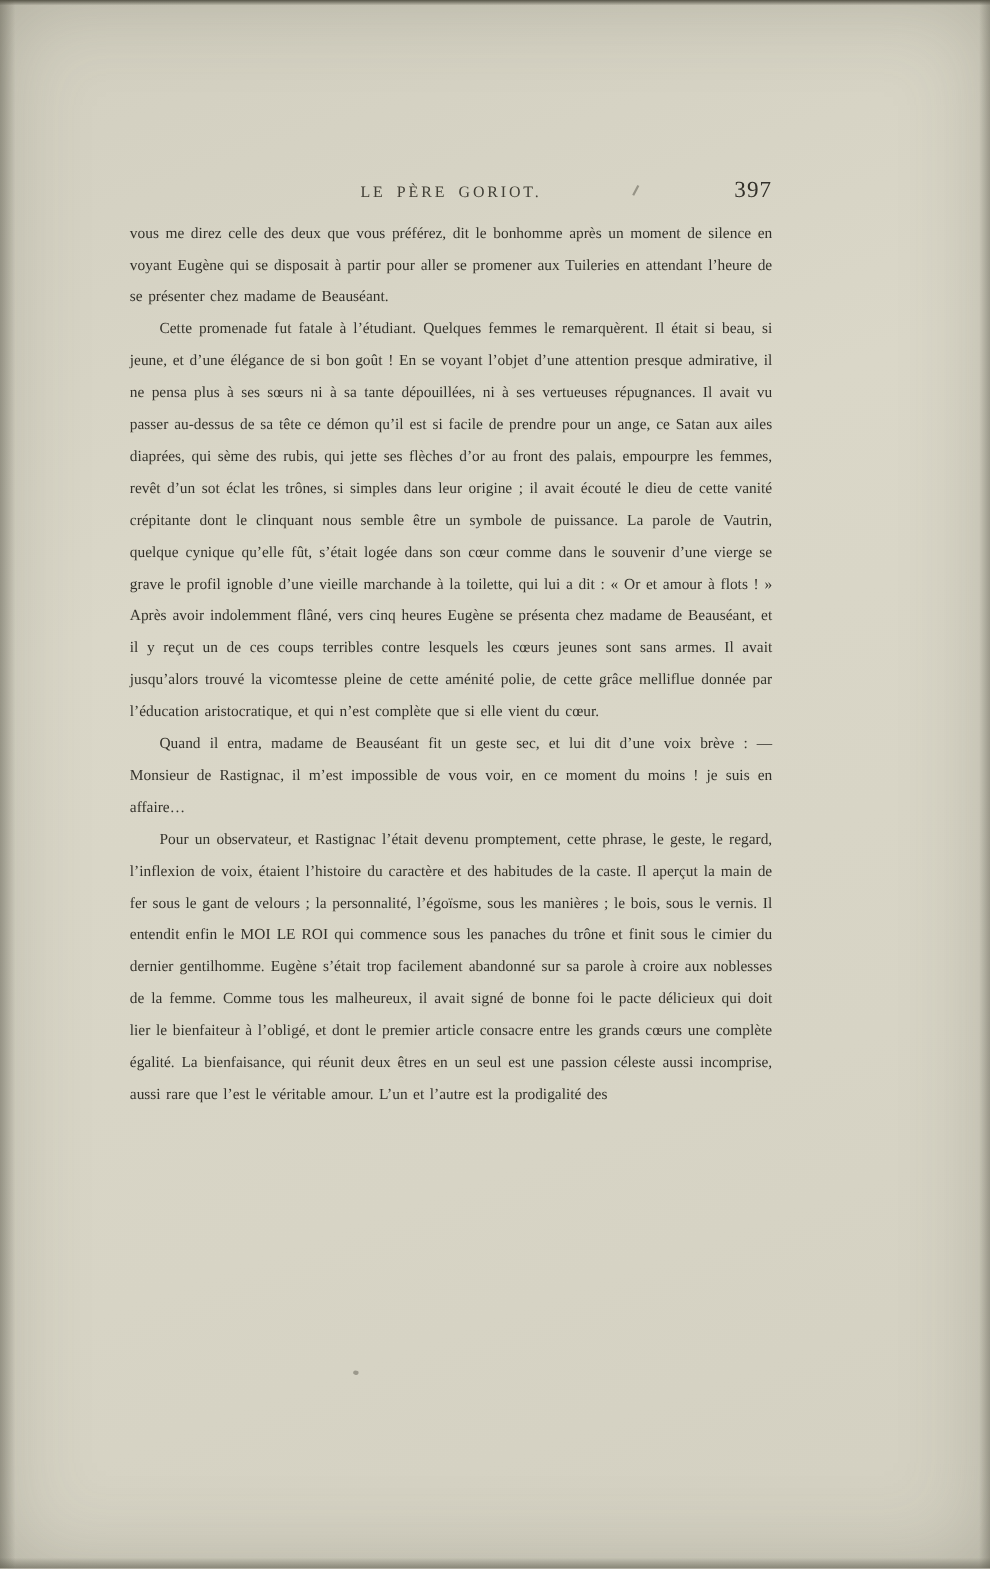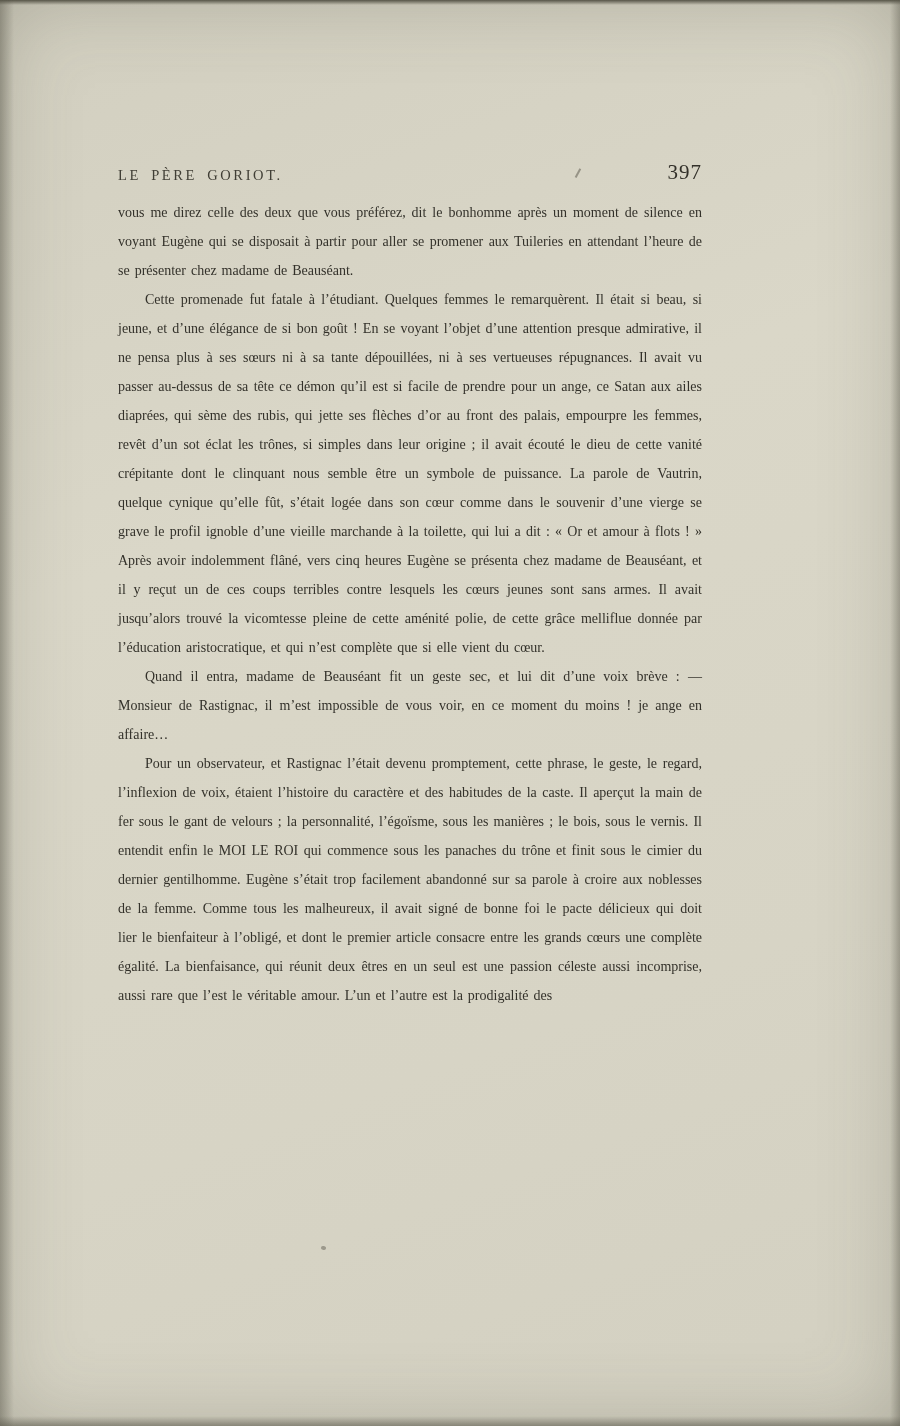--- a/index.html
+++ b/index.html
@@ -56,21 +56,21 @@
     top: 160px;
     width: 584px;
   }
   .header {
     position: relative;
     height: 30px;
     margin-bottom: 8px;
   }
   .running-title {
     display: block;
-    text-align: left;
+    text-align: center;
     font-size: 14.5px;
     letter-spacing: 2.6px;
     word-spacing: 4px;
     color: #403e35;
     padding-top: 7px;
   }
   .page-number {
     position: absolute;
     right: 0;
     top: 0;
@@ -107,17 +107,17 @@
 
   <div class="page-inner">
     <div class="header">
       <span class="running-title">LE PÈRE GORIOT.</span>
       <span class="page-number">397</span>
     </div>
 
     <div class="body-text">
       <p class="para no-indent">vous me direz celle des deux que vous préférez, dit le bonhomme après un moment de silence en voyant Eugène qui se disposait à partir pour aller se promener aux Tuileries en attendant l’heure de se présenter chez madame de Beauséant.</p>
       <p class="para">Cette promenade fut fatale à l’étudiant. Quelques femmes le remarquèrent. Il était si beau, si jeune, et d’une élégance de si bon goût ! En se voyant l’objet d’une attention presque admirative, il ne pensa plus à ses sœurs ni à sa tante dépouillées, ni à ses vertueuses répugnances. Il avait vu passer au-dessus de sa tête ce démon qu’il est si facile de prendre pour un ange, ce Satan aux ailes diaprées, qui sème des rubis, qui jette ses flèches d’or au front des palais, empourpre les femmes, revêt d’un sot éclat les trônes, si simples dans leur origine ; il avait écouté le dieu de cette vanité crépitante dont le clinquant nous semble être un symbole de puissance. La parole de Vautrin, quelque cynique qu’elle fût, s’était logée dans son cœur comme dans le souvenir d’une vierge se grave le profil ignoble d’une vieille marchande à la toilette, qui lui a dit : « Or et amour à flots ! » Après avoir indolemment flâné, vers cinq heures Eugène se présenta chez madame de Beauséant, et il y reçut un de ces coups terribles contre lesquels les cœurs jeunes sont sans armes. Il avait jusqu’alors trouvé la vicomtesse pleine de cette aménité polie, de cette grâce melliflue donnée par l’éducation aristocratique, et qui n’est complète que si elle vient du cœur.</p>
-      <p class="para">Quand il entra, madame de Beauséant fit un geste sec, et lui dit d’une voix brève : — Monsieur de Rastignac, il m’est impossible de vous voir, en ce moment du moins ! je ange en affaire…</p>
+      <p class="para">Quand il entra, madame de Beauséant fit un geste sec, et lui dit d’une voix brève : — Monsieur de Rastignac, il m’est impossible de vous voir, en ce moment du moins ! je suis en affaire…</p>
       <p class="para">Pour un observateur, et Rastignac l’était devenu promptement, cette phrase, le geste, le regard, l’inflexion de voix, étaient l’histoire du caractère et des habitudes de la caste. Il aperçut la main de fer sous le gant de velours ; la personnalité, l’égoïsme, sous les manières ; le bois, sous le vernis. Il entendit enfin le MOI LE ROI qui commence sous les panaches du trône et finit sous le cimier du dernier gentilhomme. Eugène s’était trop facilement abandonné sur sa parole à croire aux noblesses de la femme. Comme tous les malheureux, il avait signé de bonne foi le pacte délicieux qui doit lier le bienfaiteur à l’obligé, et dont le premier article consacre entre les grands cœurs une complète égalité. La bienfaisance, qui réunit deux êtres en un seul est une passion céleste aussi incomprise, aussi rare que l’est le véritable amour. L’un et l’autre est la prodigalité des</p>
     </div>
   </div>
 </div>
 
 </body></html>

